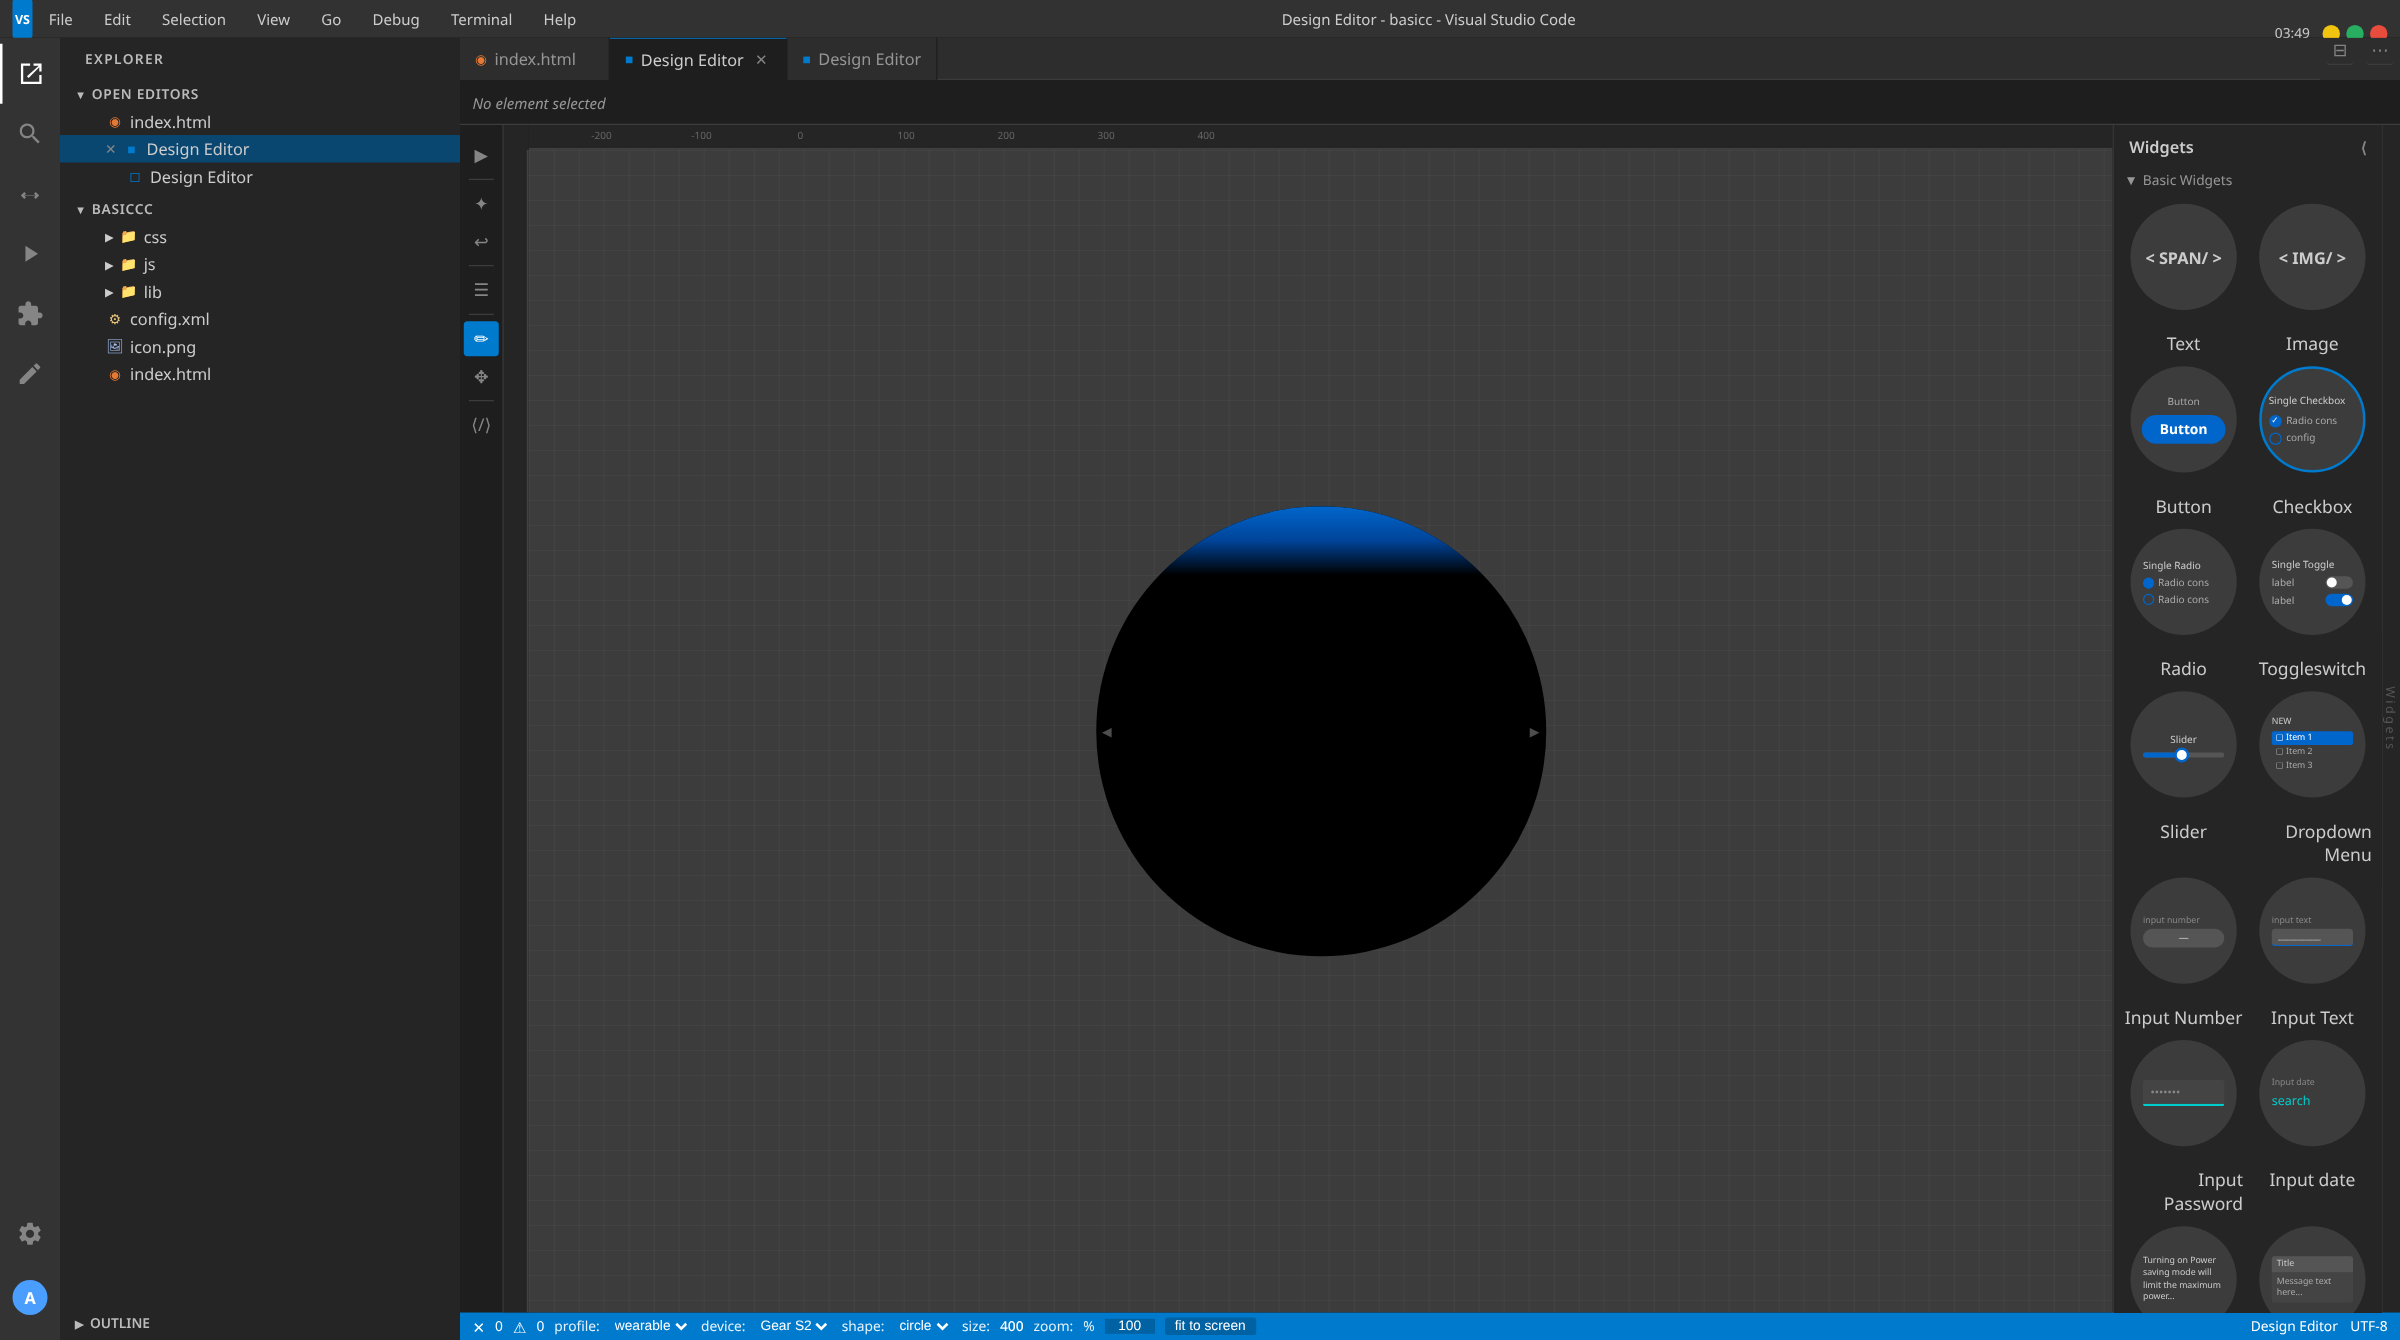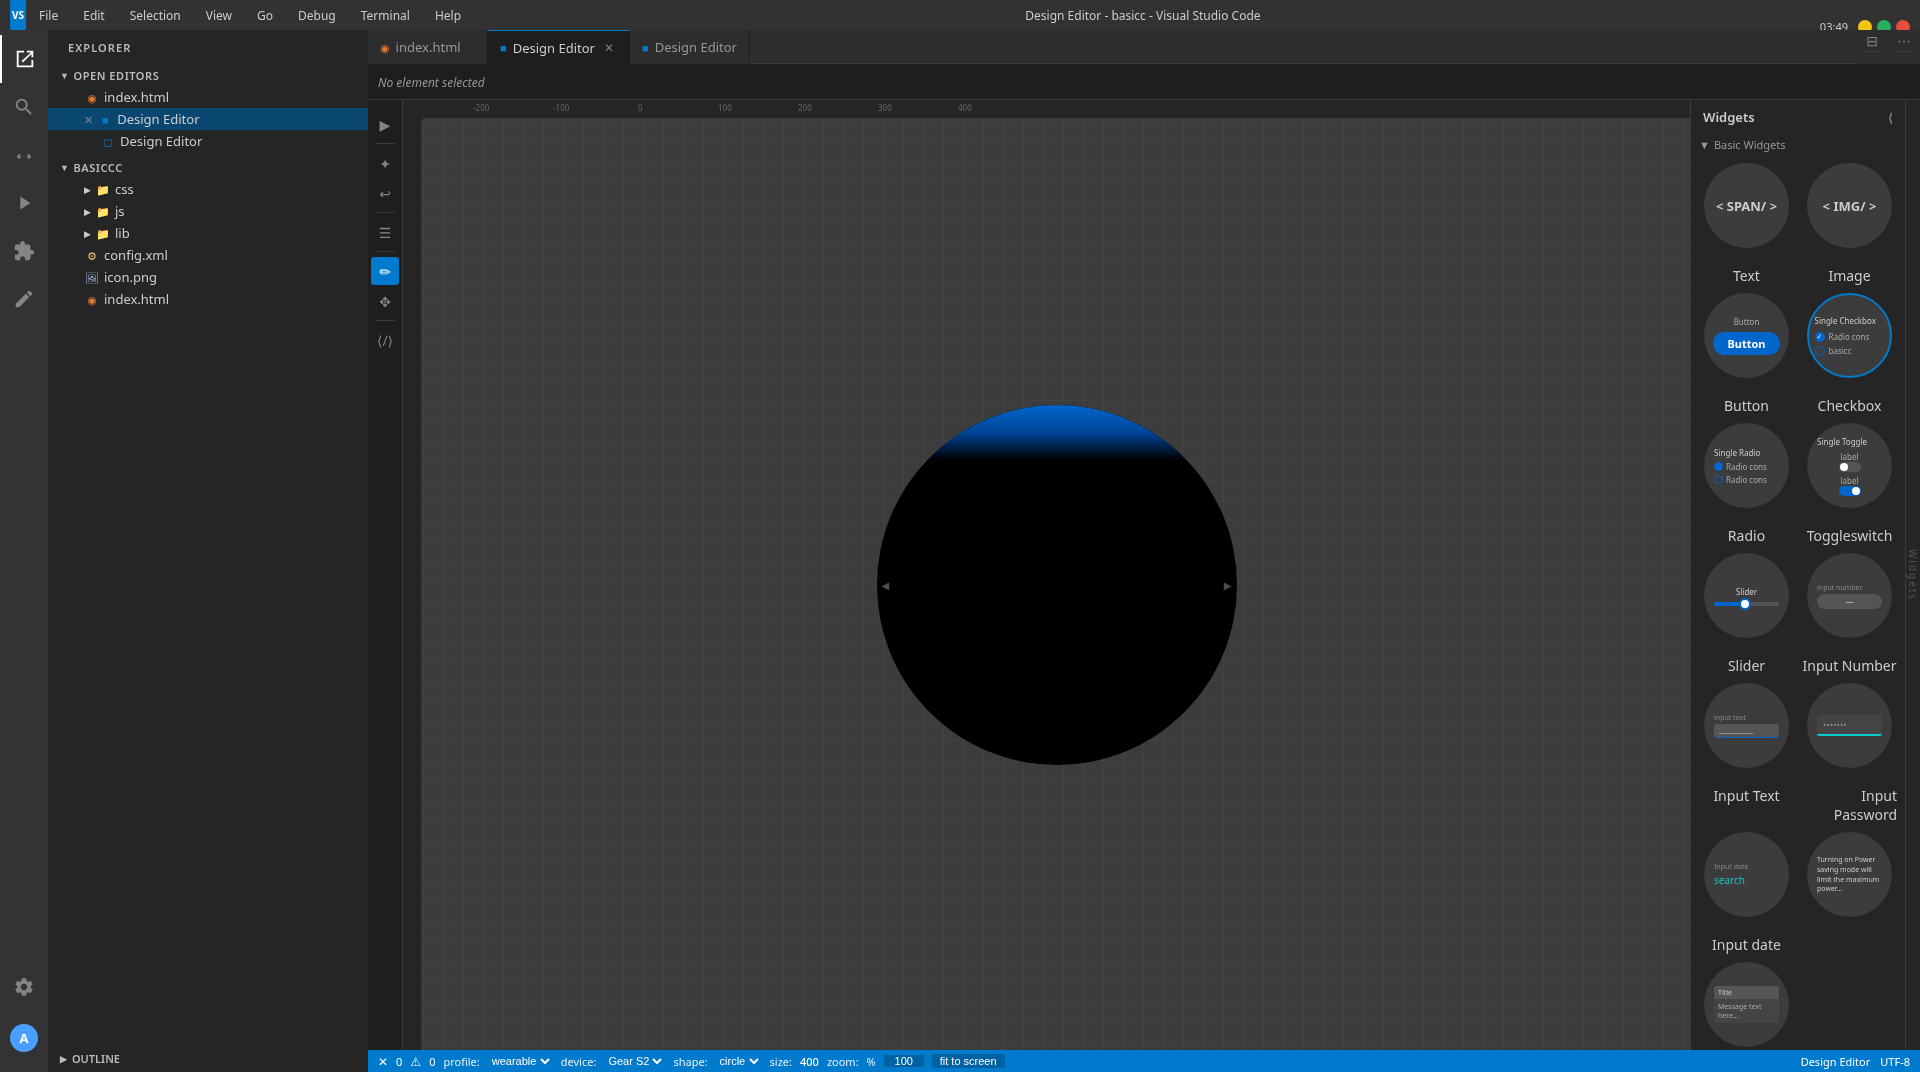--- a/index.html
+++ b/index.html
@@ -612,24 +612,23 @@
     .toggle-preview {
       display: flex;
       flex-direction: column;
       gap: 3px;
       width: 65px;
     }
     .toggle-title { font-size: 8px; color: #ccc; margin-bottom: 1px; }
     .toggle-row {
       display: flex;
       align-items: center;
-      justify-content: flex-start;
+      justify-content: space-between;
       font-size: 8px;
       color: #aaa;
-      flex-direction: column;
     }
     .toggle-switch {
       width: 22px;
       height: 10px;
       border-radius: 5px;
       background: #555;
       position: relative;
     }
     .toggle-switch.on { background: #0066cc; }
     .toggle-knob {
@@ -1039,21 +1038,21 @@
                 <div class="checkbox-preview">
                   <div class="cb-title">Single Checkbox</div>
                   <div class="cb-item">
                     <div class="cb-box checked">
                         <span class="cb-check">✓</span>
                       </div>
                     <span>Radio cons</span>
                   </div>
                   <div class="cb-item">
                     <div class="cb-box"></div>
-                    <span>basicc</span>
+                    <span>config</span>
                   </div>
                 </div>
               </div>
             </div>
             <div class="widget-label">Checkbox</div>
           </div>
 
           <div class="widget-cell">
             <div class="widget-item">
               <div class="widget-inner">
@@ -1104,20 +1103,33 @@
                   <div class="slider-track">
                     <div class="slider-fill"></div>
                     <div class="slider-thumb"></div>
                   </div>
                 </div>
               </div>
             </div>
             <div class="widget-label">Slider</div>
           </div>
 
+          <div class="widget-cell">
+            <div class="widget-item">
+              <div class="widget-inner">
+                <div class="dropdown-preview">
+                  <div class="dropdown-title">NEW</div>
+                  <div class="dropdown-item active">▢ Item 1</div>
+                  <div class="dropdown-item">▢ Item 2</div>
+                  <div class="dropdown-item">▢ Item 3</div>
+                </div>
+              </div>
+            </div>
+            <div class="widget-label">Dropdown Menu</div>
+          </div>
 
           <div class="widget-cell">
             <div class="widget-item">
               <div class="widget-inner">
                 <div class="input-num-preview">
                   <div class="input-label">input number</div>
                   <div class="input-box">—</div>
                 </div>
               </div>
             </div>

